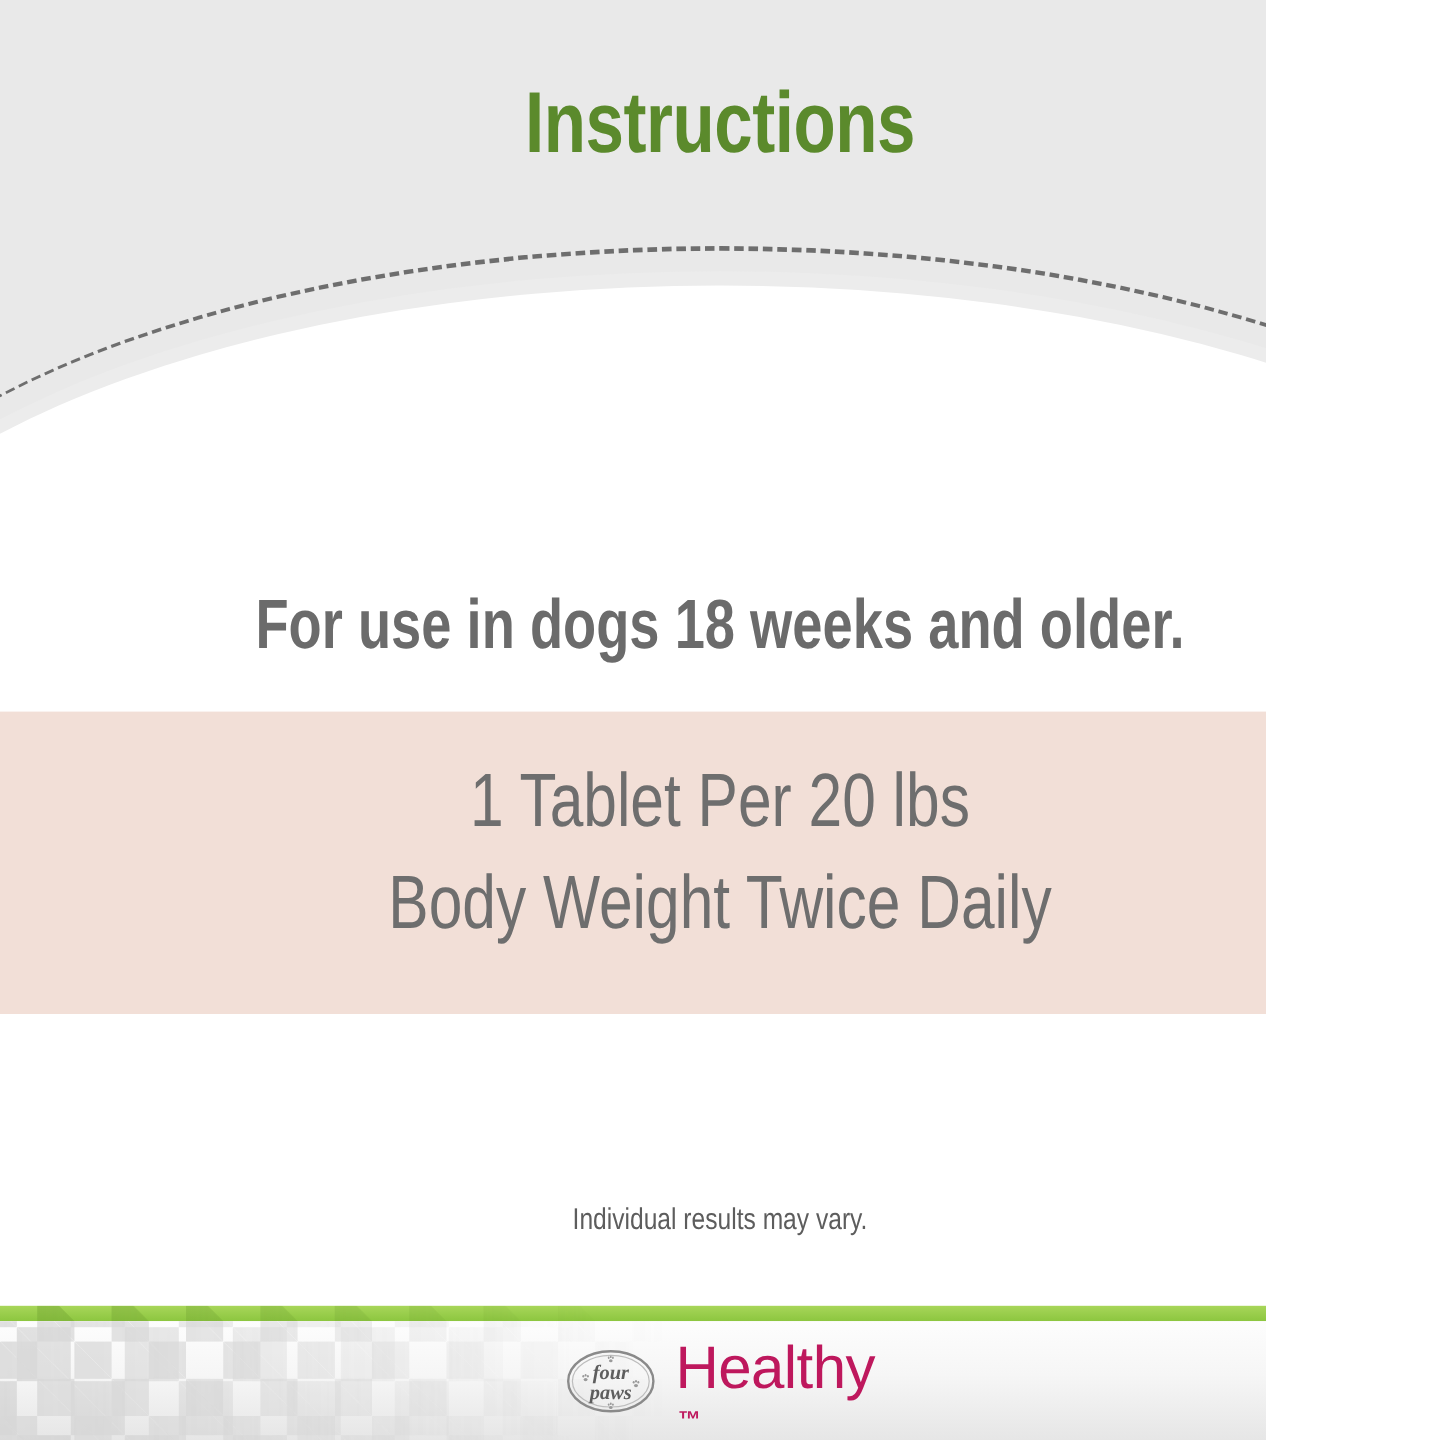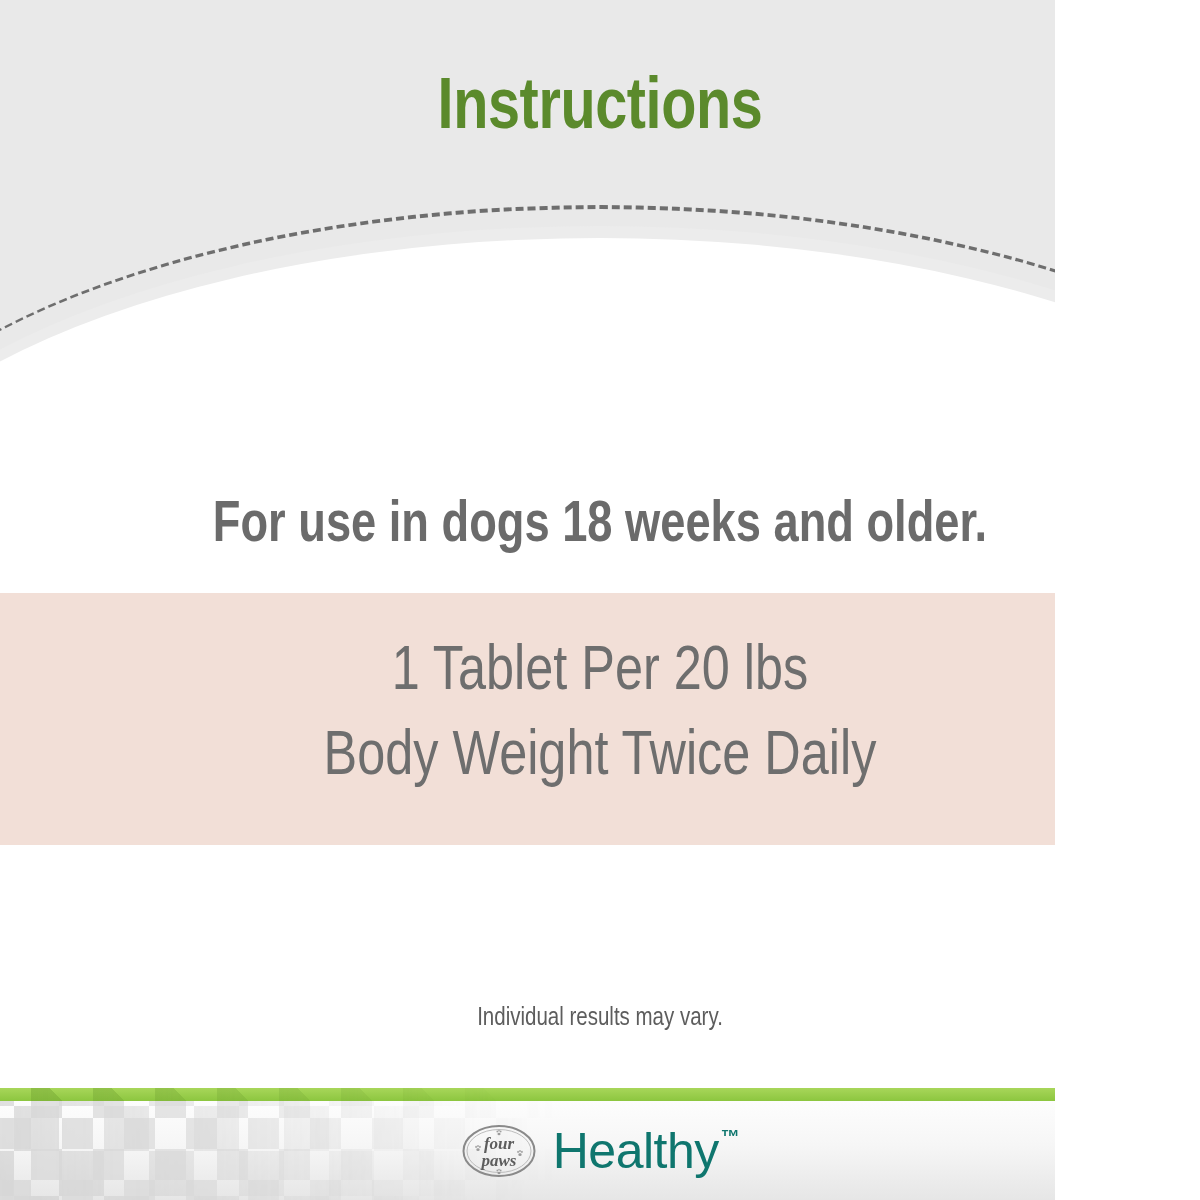--- a/index.html
+++ b/index.html
@@ -223,25 +223,26 @@
 
   .fp-logo {
     width: 76px;
     height: 56px;
     margin-right: 16px;
     flex: 0 0 auto;
   }
 
   .brand-wordmark {
     font-size: 50px;
-    color: #0f766e;
+    color: #be185d;
     white-space: nowrap;
     letter-spacing: -0.5px;
     display: flex;
     align-items: flex-start;
+    flex-direction: column;
   }
   .brand-healthy { font-weight: 300; }
   .brand-promise { font-weight: bold; margin-left: 14px; }
   .brand-tm {
     font-size: 19px;
     font-weight: bold;
     margin-left: 2px;
     position: relative;
     top: 4px;
   }

